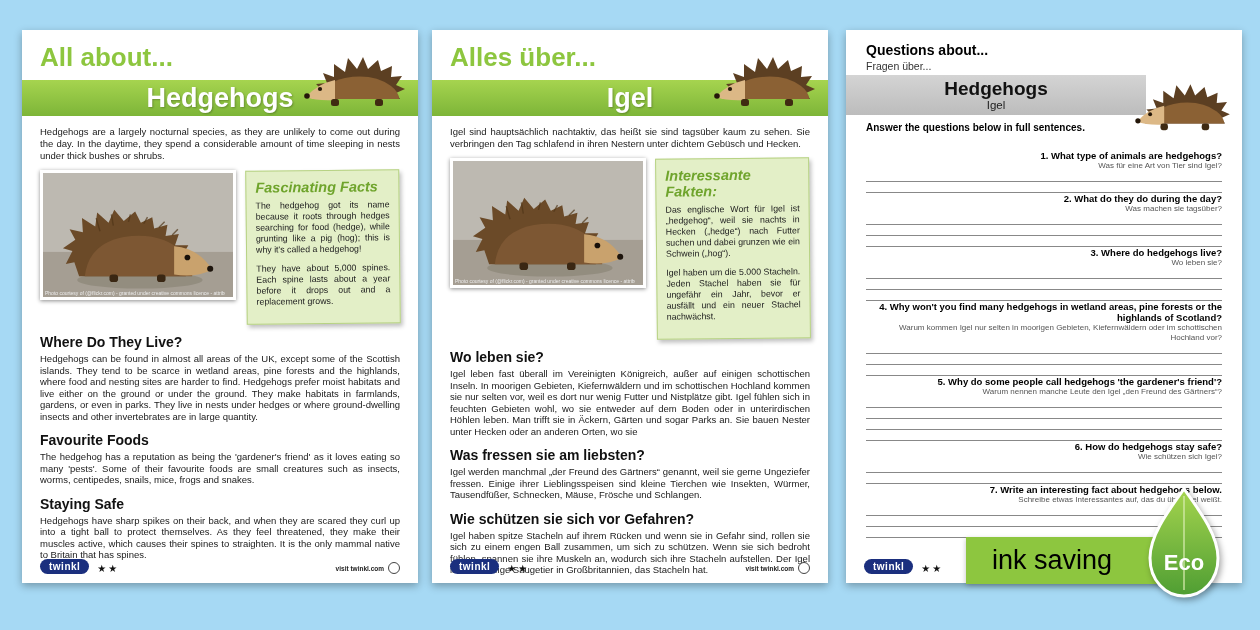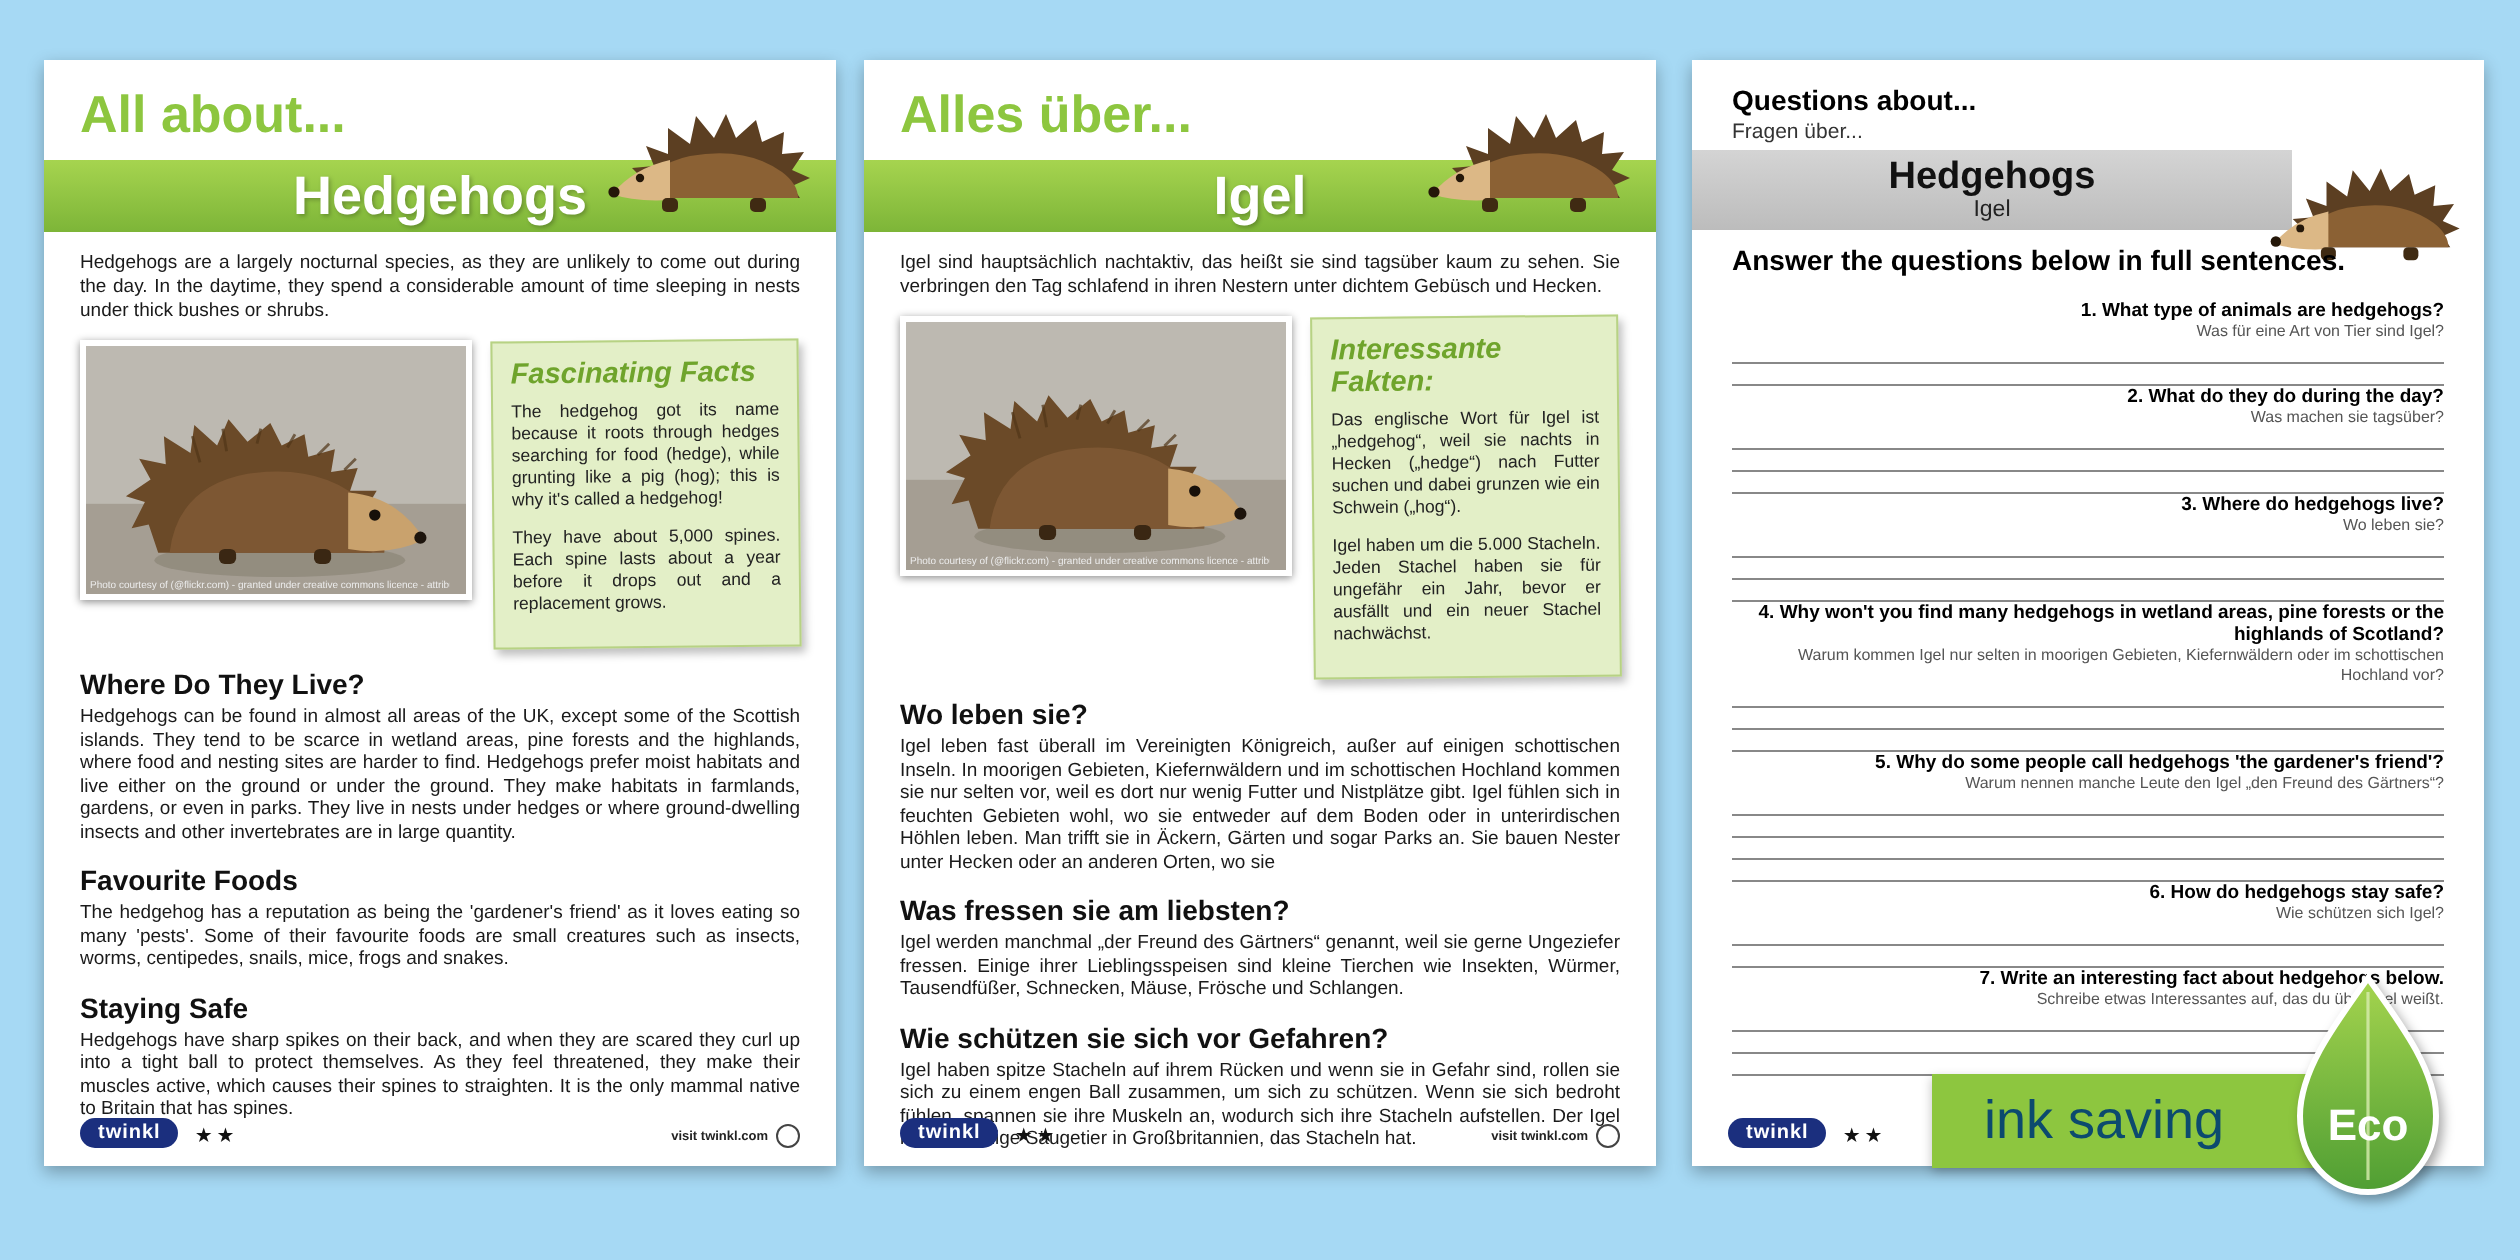--- a/index.html
+++ b/index.html
@@ -41,31 +41,31 @@
 
   
   .p3-kicker-en { position:absolute; top:12px; left:20px; font-size:14px; font-weight:bold; color:#000; }
   .p3-kicker-de { position:absolute; top:30px; left:20px; font-size:10.5px; color:#333; }
   .p3-banner { position:absolute; top:45px; left:0; width:300px; height:40px;
                background:linear-gradient(#d4d4d4,#bcbcbc);
                display:flex; flex-direction:column; align-items:center; justify-content:center; }
   .p3-banner .t1 { font-size:19px; font-weight:bold; color:#111; line-height:20px; }
   .p3-banner .t2 { font-size:11.5px; color:#222; }
   .p3-hog { position:absolute; top:42px; right:8px; width:104px; height:60px; }
-  .instr-en { position:absolute; top:92px; left:20px; right:20px; font-size:14px; font-weight:bold; color:#000; }
+  .instr-en { position:absolute; top:92px; left:20px; right:20px; font-size:10px; font-weight:bold; color:#000; }
   .instr-de { position:absolute; top:104px; left:20px; right:20px; font-size:8px; color:#444; }
   .questions { position:absolute; top:120px; left:20px; right:20px; bottom:30px; overflow:hidden; }
   .q { margin-bottom:0;text-align:right; }
   .q-en { font-size:9.5px; font-weight:bold; line-height:11px; color:#000; }
   .q-de { font-size:8px; line-height:10px; color:#555; margin-left:11px; }
   .ans { height:11px; border-bottom:1px solid #888; }
 
   
   .eco-banner { position:absolute; left:966px; top:537px; width:224px; height:47px; background:#8dc63f;
-                color:#0c4a6e; font-size:27px; display:flex; align-items:center; padding-left:26px;
+                color:#000000; font-size:27px; display:flex; align-items:center; padding-left:26px;
                 box-shadow:0 2px 5px rgba(0,0,0,0.25); }
   .eco-leaf { position:absolute; left:1146px; top:486px; width:76px; height:114px;
               filter:drop-shadow(2px 3px 3px rgba(0,0,0,0.35)); }
 </style>
 </head>
 <body>
 
 <svg width="0" height="0" style="position:absolute" aria-hidden="true">
   <defs>
     <g id="hog-cartoon">

